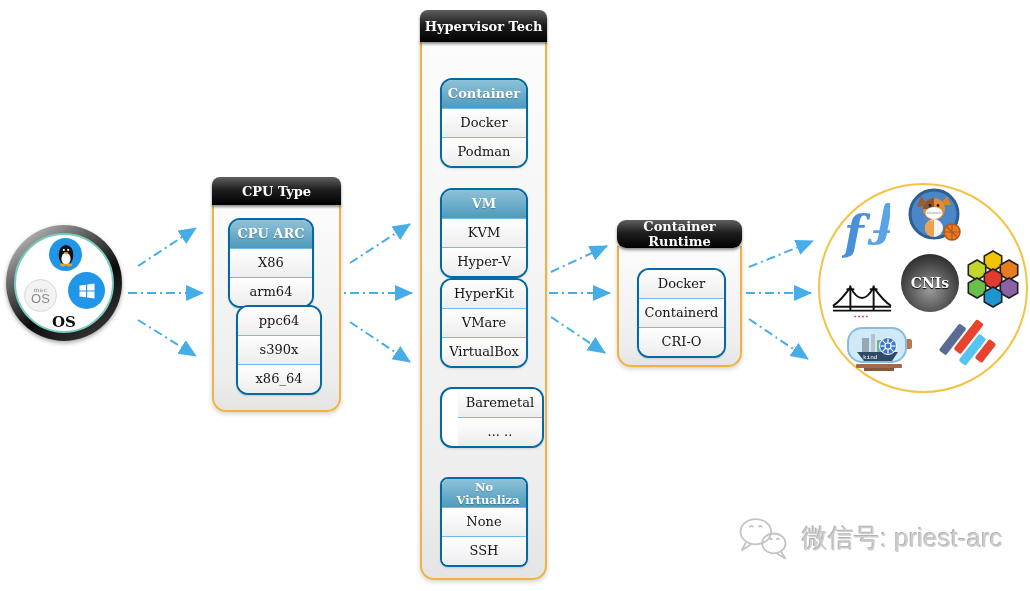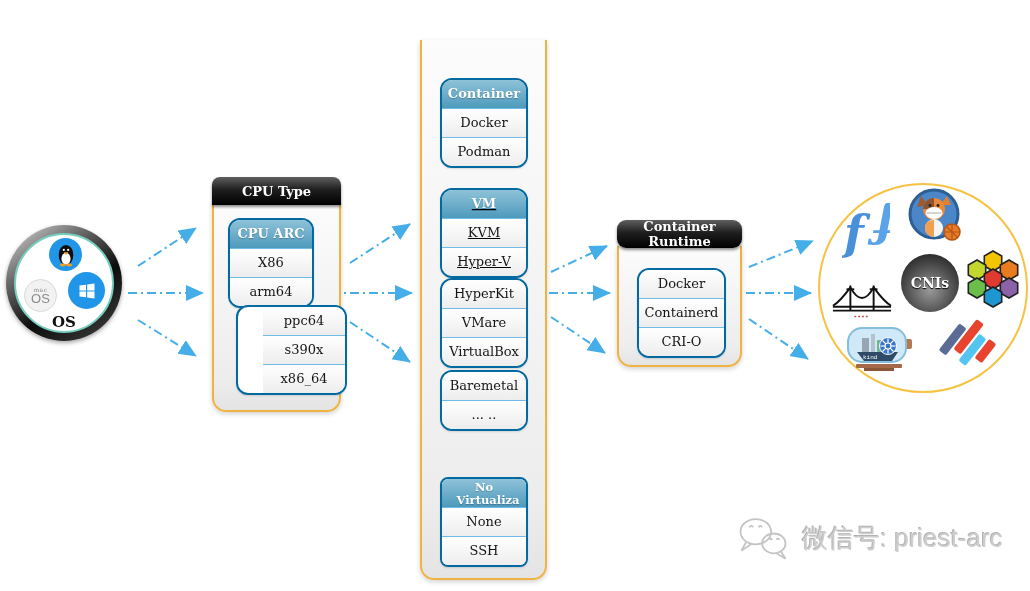--- a/index.html
+++ b/index.html
@@ -118,49 +118,50 @@
   </div>
 
   <div class="panel" id="cpu-panel" style="left:212px;top:177px;width:129px;height:235px;">
     <div class="panel-header" style="height:28px;">CPU Type</div>
     <div class="panel-body" style="top:26px;"></div>
     <div class="group" style="left:16px;top:41px;width:82px;">
       <div class="ghead">CPU ARC</div>
       <div class="row">X86</div>
       <div class="row">arm64</div>
     </div>
-    <div class="group" style="left:24px;top:128px;width:82px;padding-left:25px;">
+    <div class="group" style="left:24px;top:128px;width:82px;">
       <div class="row">ppc64</div>
       <div class="row">s390x</div>
       <div class="row">x86_64</div>
     </div>
   </div>
 
   <div class="panel" id="hyp-panel" style="left:420px;top:10px;width:127px;height:570px;">
+    <div class="panel-header" style="height:32px;">Hypervisor Tech</div>
     <div class="panel-body" style="top:30px;"></div>
 
     <div class="group" style="left:20px;top:68px;width:84px;">
       <div class="ghead">Container</div>
       <div class="row">Docker</div>
       <div class="row">Podman</div>
     </div>
 
-    <div class="group" style="left:20px;top:178px;width:84px;text-decoration:underline;">
+    <div class="group" style="left:20px;top:178px;width:84px;">
       <div class="ghead">VM</div>
       <div class="row">KVM</div>
       <div class="row">Hyper-V</div>
     </div>
 
     <div class="group" style="left:20px;top:268px;width:84px;">
       <div class="row">HyperKit</div>
       <div class="row">VMare</div>
       <div class="row">VirtualBox</div>
     </div>
 
-    <div class="group" style="left:20px;top:360px;width:84px;">
+    <div class="group" style="left:20px;top:377px;width:84px;padding-left:16px;">
       <div class="row">Baremetal</div>
       <div class="row">... ..</div>
     </div>
 
     <div class="group" style="left:20px;top:467px;width:84px;border-radius:8px;">
       <div class="ghead twoline">
         <span style="display:block;">No</span>
         <span style="display:block;padding-left:8px;">Virtualiza</span>
       </div>
       <div class="row">None</div>

